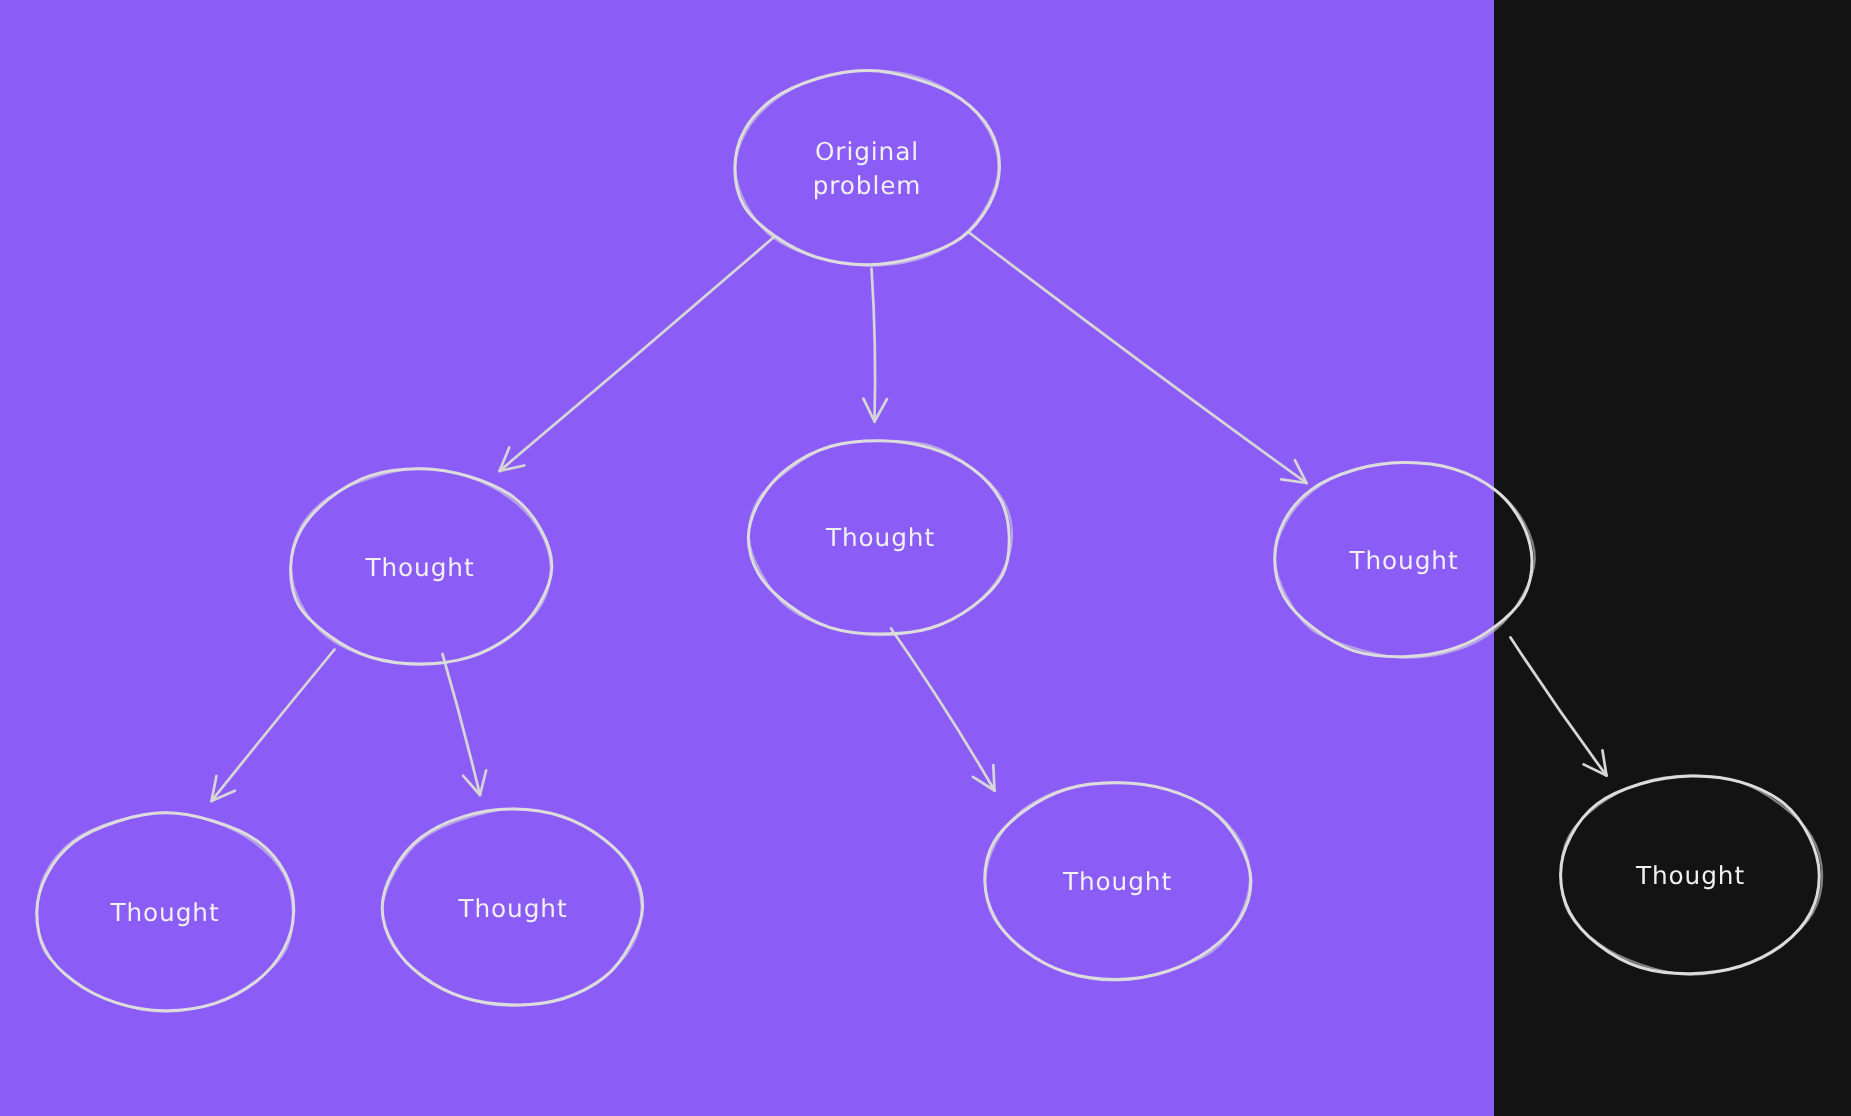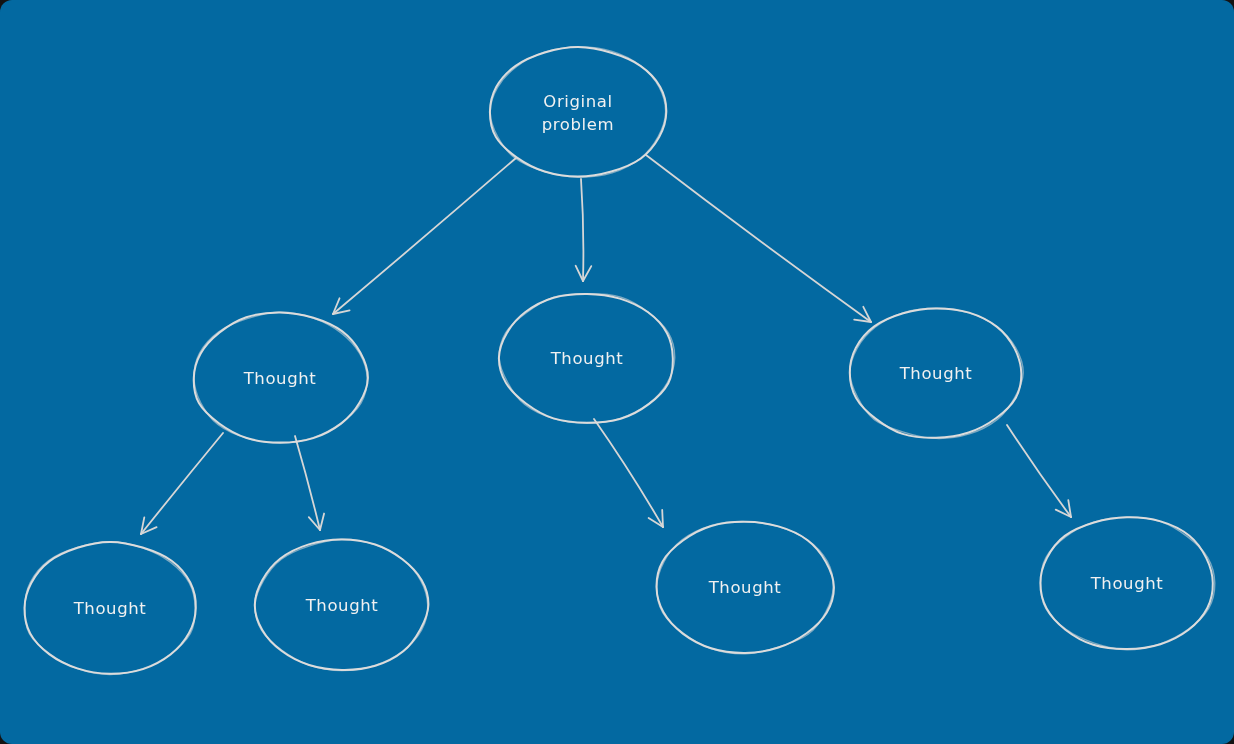--- a/index.html
+++ b/index.html
@@ -5,24 +5,23 @@
   html, body {
     margin: 0;
     padding: 0;
     width: 1234px;
     height: 744px;
     overflow: hidden;
     background: #131313;
   }
   .canvas {
     position: relative;
-    width: 1234px;
+    width: 996px;
     height: 744px;
-    background: #0369a1;
-    border-radius: 12px;
+    background: #8b5cf6;
   }
   svg#diagram {
     display: block;
     width: 1234px;
     height: 744px;
   }
   .sketch-stroke {
     fill: none;
     stroke: #dcdcdc;
     stroke-width: 2;

